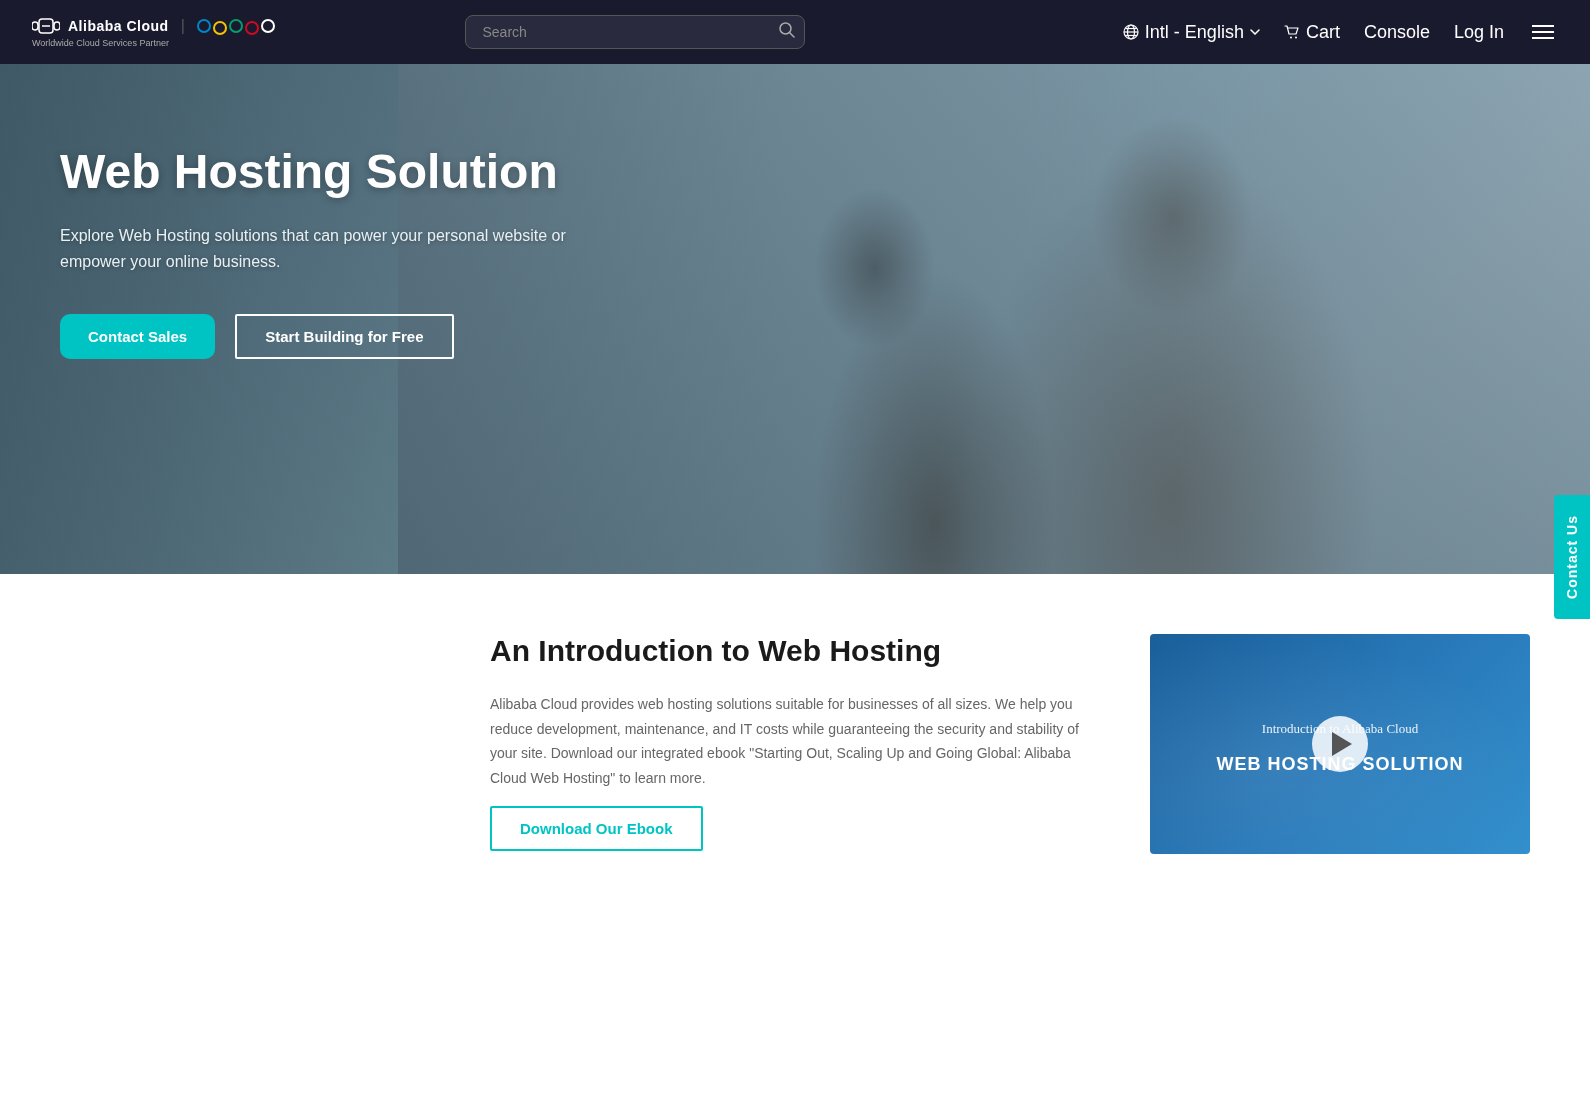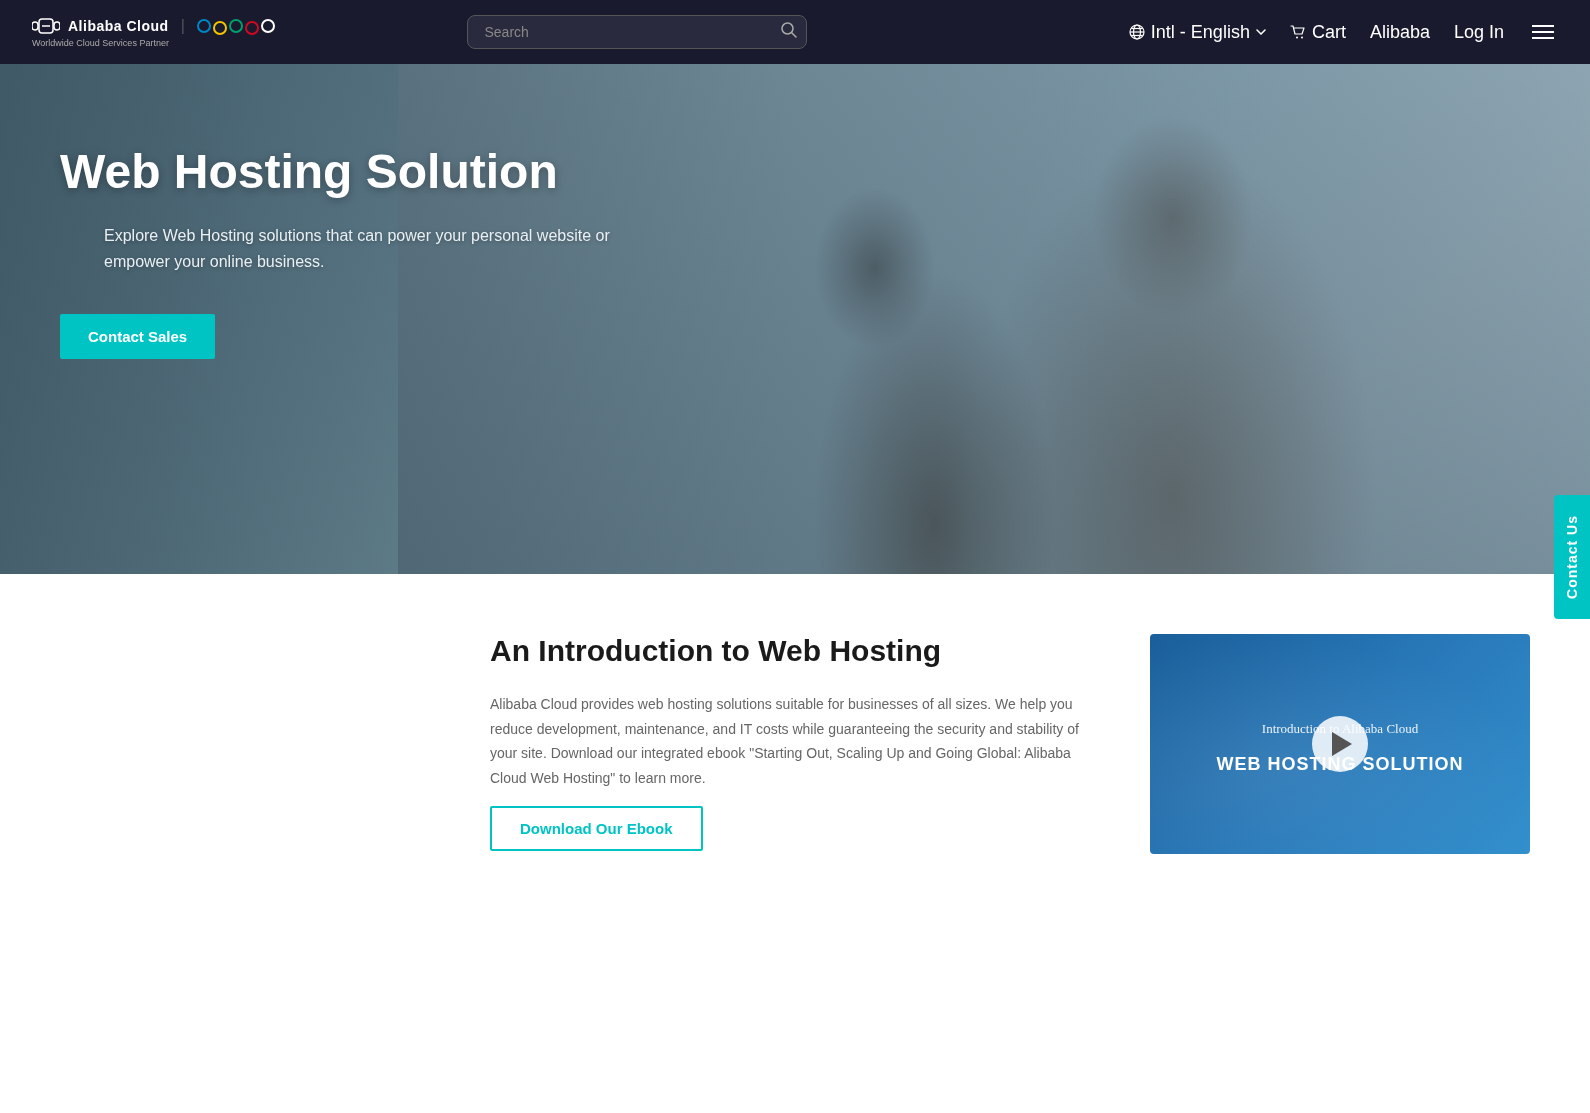--- a/index.html
+++ b/index.html
@@ -163,36 +163,35 @@
       margin-bottom: 24px;
       text-shadow: 0 2px 8px rgba(0,0,0,0.3);
     }
     .hero-subtitle {
       color: #e8f0f4;
       font-size: 16px;
       line-height: 1.6;
       margin-bottom: 40px;
       max-width: 520px;
       text-shadow: 0 1px 4px rgba(0,0,0,0.3);
-      margin-left: 44px;
     }
     .hero-buttons {
       display: flex;
       gap: 20px;
       align-items: center;
     }
     .btn-primary {
       background: #00c4c4;
       color: #fff;
       border: none;
       padding: 14px 28px;
       font-size: 15px;
       font-weight: 600;
       cursor: pointer;
-      border-radius: 2px;
+      border-radius: 10px;
       white-space: nowrap;
     }
     .btn-outline {
       background: transparent;
       color: #fff;
       border: 2px solid #fff;
       padding: 12px 28px;
       font-size: 15px;
       font-weight: 600;
       cursor: pointer;
@@ -388,21 +387,21 @@
     </a>
     <a class="nav-action">
       <svg width="16" height="14" viewBox="0 0 16 14" fill="none">
         <path d="M1 1h2l2 8h7l2-6H4" stroke="#fff" stroke-width="1.2" stroke-linecap="round" stroke-linejoin="round"></path>
         <circle cx="7" cy="12.5" r="1" fill="#fff"></circle>
         <circle cx="12" cy="12.5" r="1" fill="#fff"></circle>
       </svg>
       <span>Cart</span>
     </a>
     <a class="nav-action">
-      <span>Alibaba</span>
+      <span>Console</span>
     </a>
     <a class="nav-action">
       <span>Log In</span>
     </a>
     <button class="hamburger-btn">
       <span></span>
       <span></span>
       <span></span>
     </button>
   </div>
@@ -410,20 +409,21 @@
 
 <section class="hero">
   <div class="hero-bg"></div>
   <div class="hero-sim-image"></div>
   <div class="hero-overlay"></div>
   <div class="hero-content">
     <h1 class="hero-title">Web Hosting Solution</h1>
     <p class="hero-subtitle">Explore Web Hosting solutions that can power your personal website or empower your online business.</p>
     <div class="hero-buttons">
       <button class="btn-primary">Contact Sales</button>
+      <button class="btn-outline">Start Building for Free</button>
     </div>
   </div>
 </section>
 
 <section class="intro-section">
   <div class="intro-text">
     <h2 class="intro-title">An Introduction to Web Hosting</h2>
     <p class="intro-body">Alibaba Cloud provides web hosting solutions suitable for businesses of all sizes. We help you reduce development, maintenance, and IT costs while guaranteeing the security and stability of your site. Download our integrated ebook "Starting Out, Scaling Up and Going Global: Alibaba Cloud Web Hosting" to learn more.</p>
     <button class="btn-ebook">Download Our Ebook</button>
   </div>

